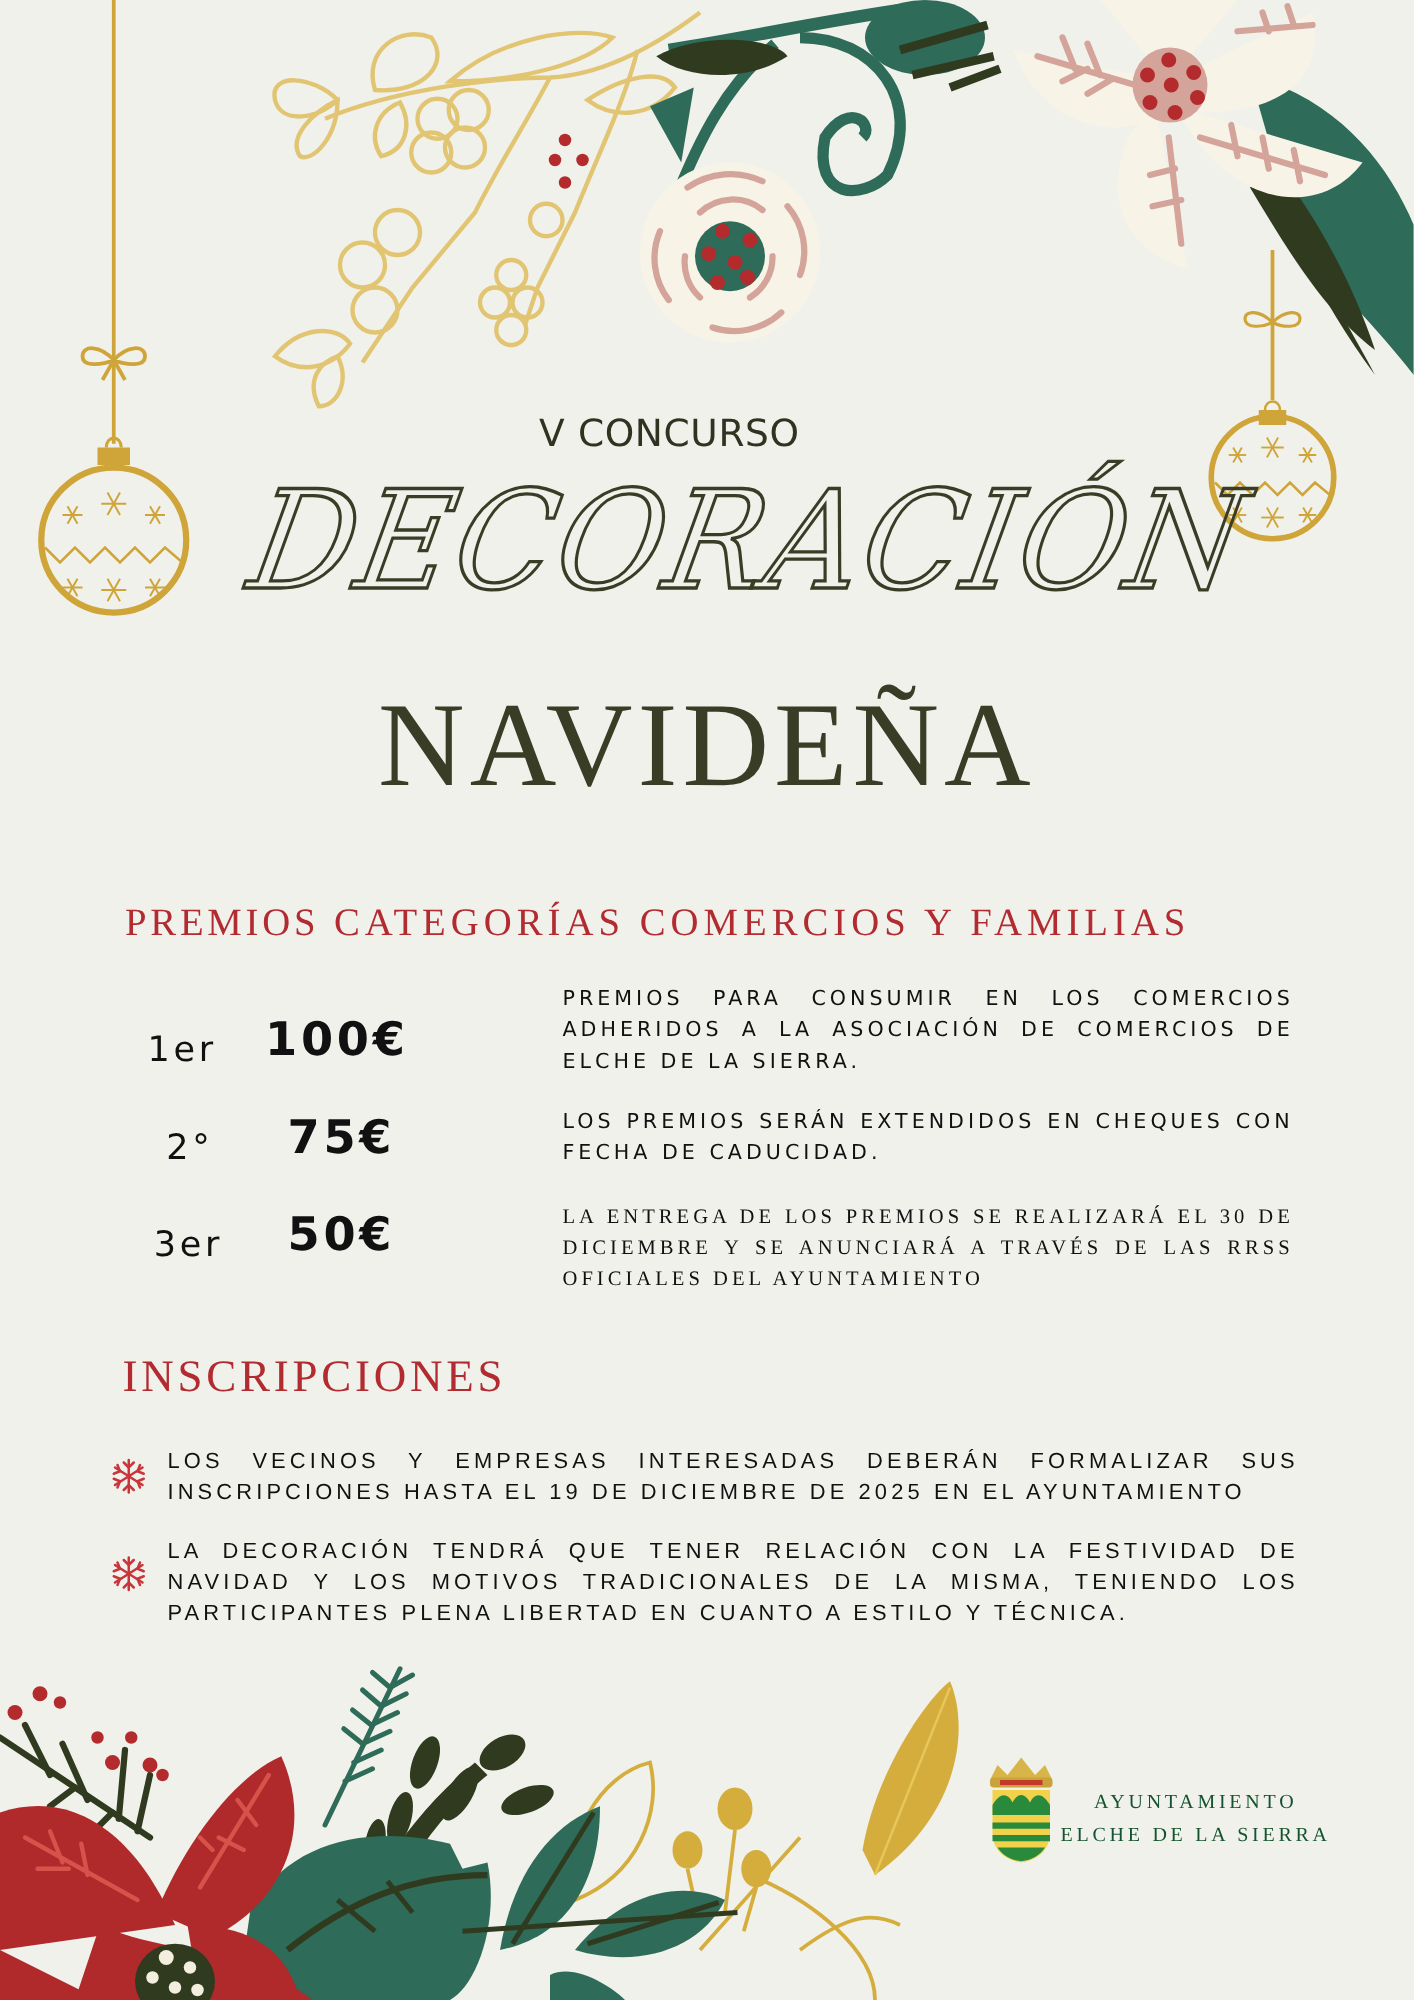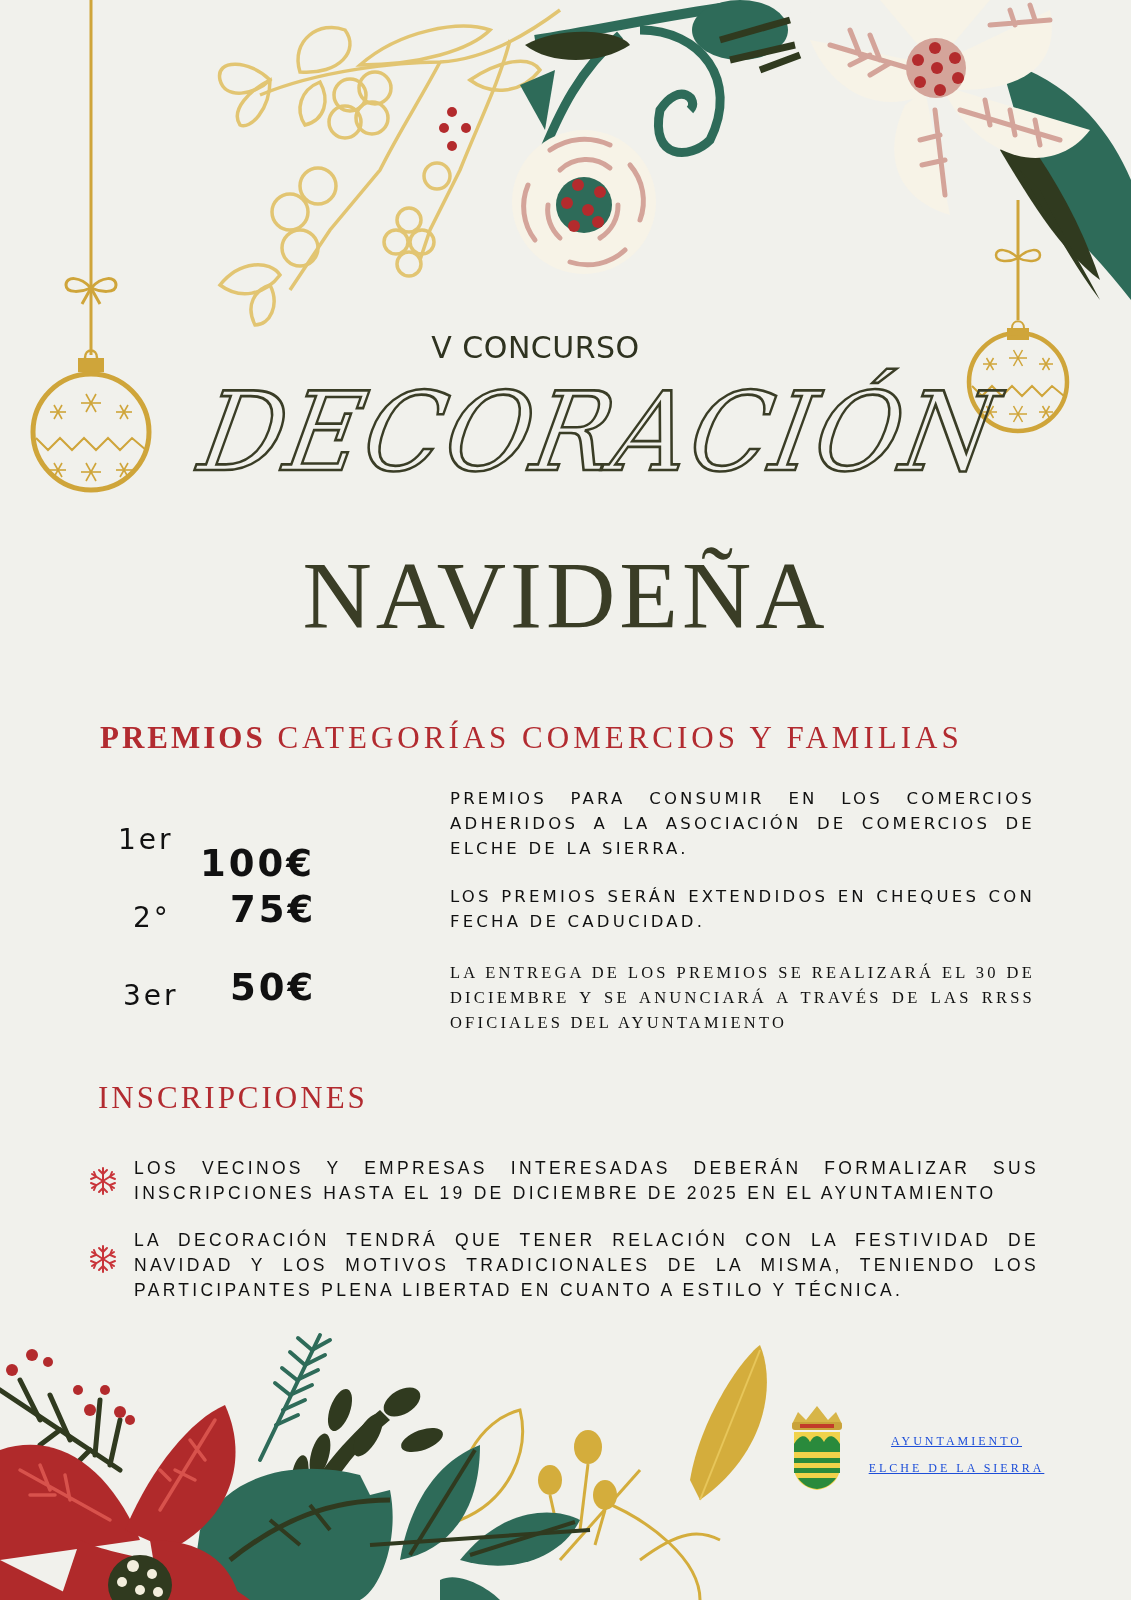--- a/index.html
+++ b/index.html
@@ -32,58 +32,58 @@
     text-align: center; font-family: "Liberation Serif", serif;
     font-size: 96px; font-weight: 400; color: #3a3d26; letter-spacing: 4px;
     padding-left: 0; box-sizing: border-box;
   }
 
   .section-head {
     position: absolute; left: 100px; top: 720px; white-space: nowrap;
     font-family: "Liberation Serif", serif; font-size: 31px; color: #b22b30;
     letter-spacing: 4px;
   }
-  .section-head .strong { font-weight: 700; letter-spacing: 3px; }
+  .section-head .strong { font-weight: 400; letter-spacing: 3px; }
 
   .prize-row { position: absolute; left: 100px; width: 240px; height: 50px; }
   .prize-rank {
     position: absolute; font-family: "DejaVu Sans", sans-serif; font-size: 28px;
     letter-spacing: 3px; color: #111;
   }
   .prize-amount {
     position: absolute; font-family: "DejaVu Sans", sans-serif; font-size: 37px;
     font-weight: 700; letter-spacing: 3px; color: #111;
   }
 
   .para {
     position: absolute; left: 450px; width: 585px;
     font-family: "DejaVu Sans", sans-serif; font-size: 16.5px; line-height: 25px;
     letter-spacing: 3.2px; text-align: justify; text-align-last: left; color: #111;
   }
 
   .insc-head {
     position: absolute; left: 98px; top: 1080px;
-    font-family: "Liberation Serif", serif; font-size: 31px; color: #b22b30;
+    font-family: "Liberation Serif", serif; font-size: 36px; color: #b22b30;
     letter-spacing: 3px;
   }
   .bullet { position: absolute; left: 88px; width: 960px; }
   .bullet .snow {
     position: absolute; left: 0; top: 10px; width: 30px; height: 30px;
   }
   .bullet .txt {
     position: absolute; left: 46px; width: 905px;
     font-family: "Liberation Sans", sans-serif; font-size: 17.5px; line-height: 25px;
     letter-spacing: 3.3px; text-align: justify; text-align-last: left; color: #111;
   }
 
   .logo { position: absolute; left: 786px; top: 1404px; width: 62px; height: 86px; }
   .org {
     position: absolute; left: 844px; top: 1428px; width: 225px;
-    font-family: "Liberation Serif", serif; font-size: 12px; color: #1d4ed8;
-    letter-spacing: 3px; text-align: center; line-height: 27px; text-decoration: underline;
+    font-family: "Liberation Serif", serif; font-size: 16px; color: #14532d;
+    letter-spacing: 3px; text-align: center; line-height: 27px;
   }
 </style>
 </head>
 <body>
 
 <svg class="deco" viewBox="0 0 1131 1600" xmlns="http://www.w3.org/2000/svg">
 
   <g stroke="#cfa53a" fill="none">
     <line x1="91" y1="0" x2="91" y2="355" stroke-width="3"></line>
     <path d="M91 288 C80 276 66 276 66 285 C66 294 82 292 91 288 C100 292 116 294 116 285 C116 276 102 276 91 288 Z" stroke-width="3"></path>
@@ -358,21 +358,21 @@
 <div class="title-script">DECORACIÓN</div>
 <div class="title-serif">NAVIDEÑA</div>
 
 <div class="section-head">
   <span class="strong">PREMIOS</span>
   <span>CATEGORÍAS COMERCIOS Y FAMILIAS</span>
 </div>
 
 <div class="prize-row" style="top:810px;">
   <span class="prize-rank" style="left:18px; top:13px;">1er</span>
-  <span class="prize-amount" style="left:100px; top:0px;margin-top:32px;">100€</span>
+  <span class="prize-amount" style="left:112px; top:0px;">100€</span>
 </div>
 <div class="prize-row" style="top:888px;">
   <span class="prize-rank" style="left:33px; top:13px;">2°</span>
   <span class="prize-amount" style="left:130px; top:0px;">75€</span>
 </div>
 <div class="prize-row" style="top:966px;">
   <span class="prize-rank" style="left:23px; top:13px;text-align:center;">3er</span>
   <span class="prize-amount" style="left:130px; top:0px;">50€</span>
 </div>
 

